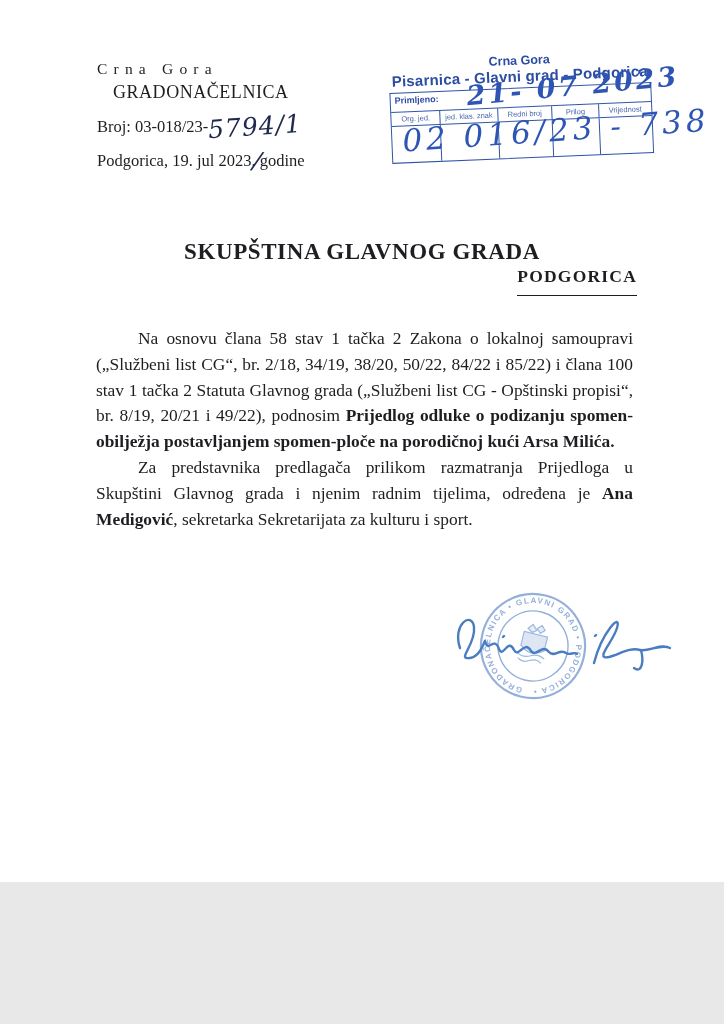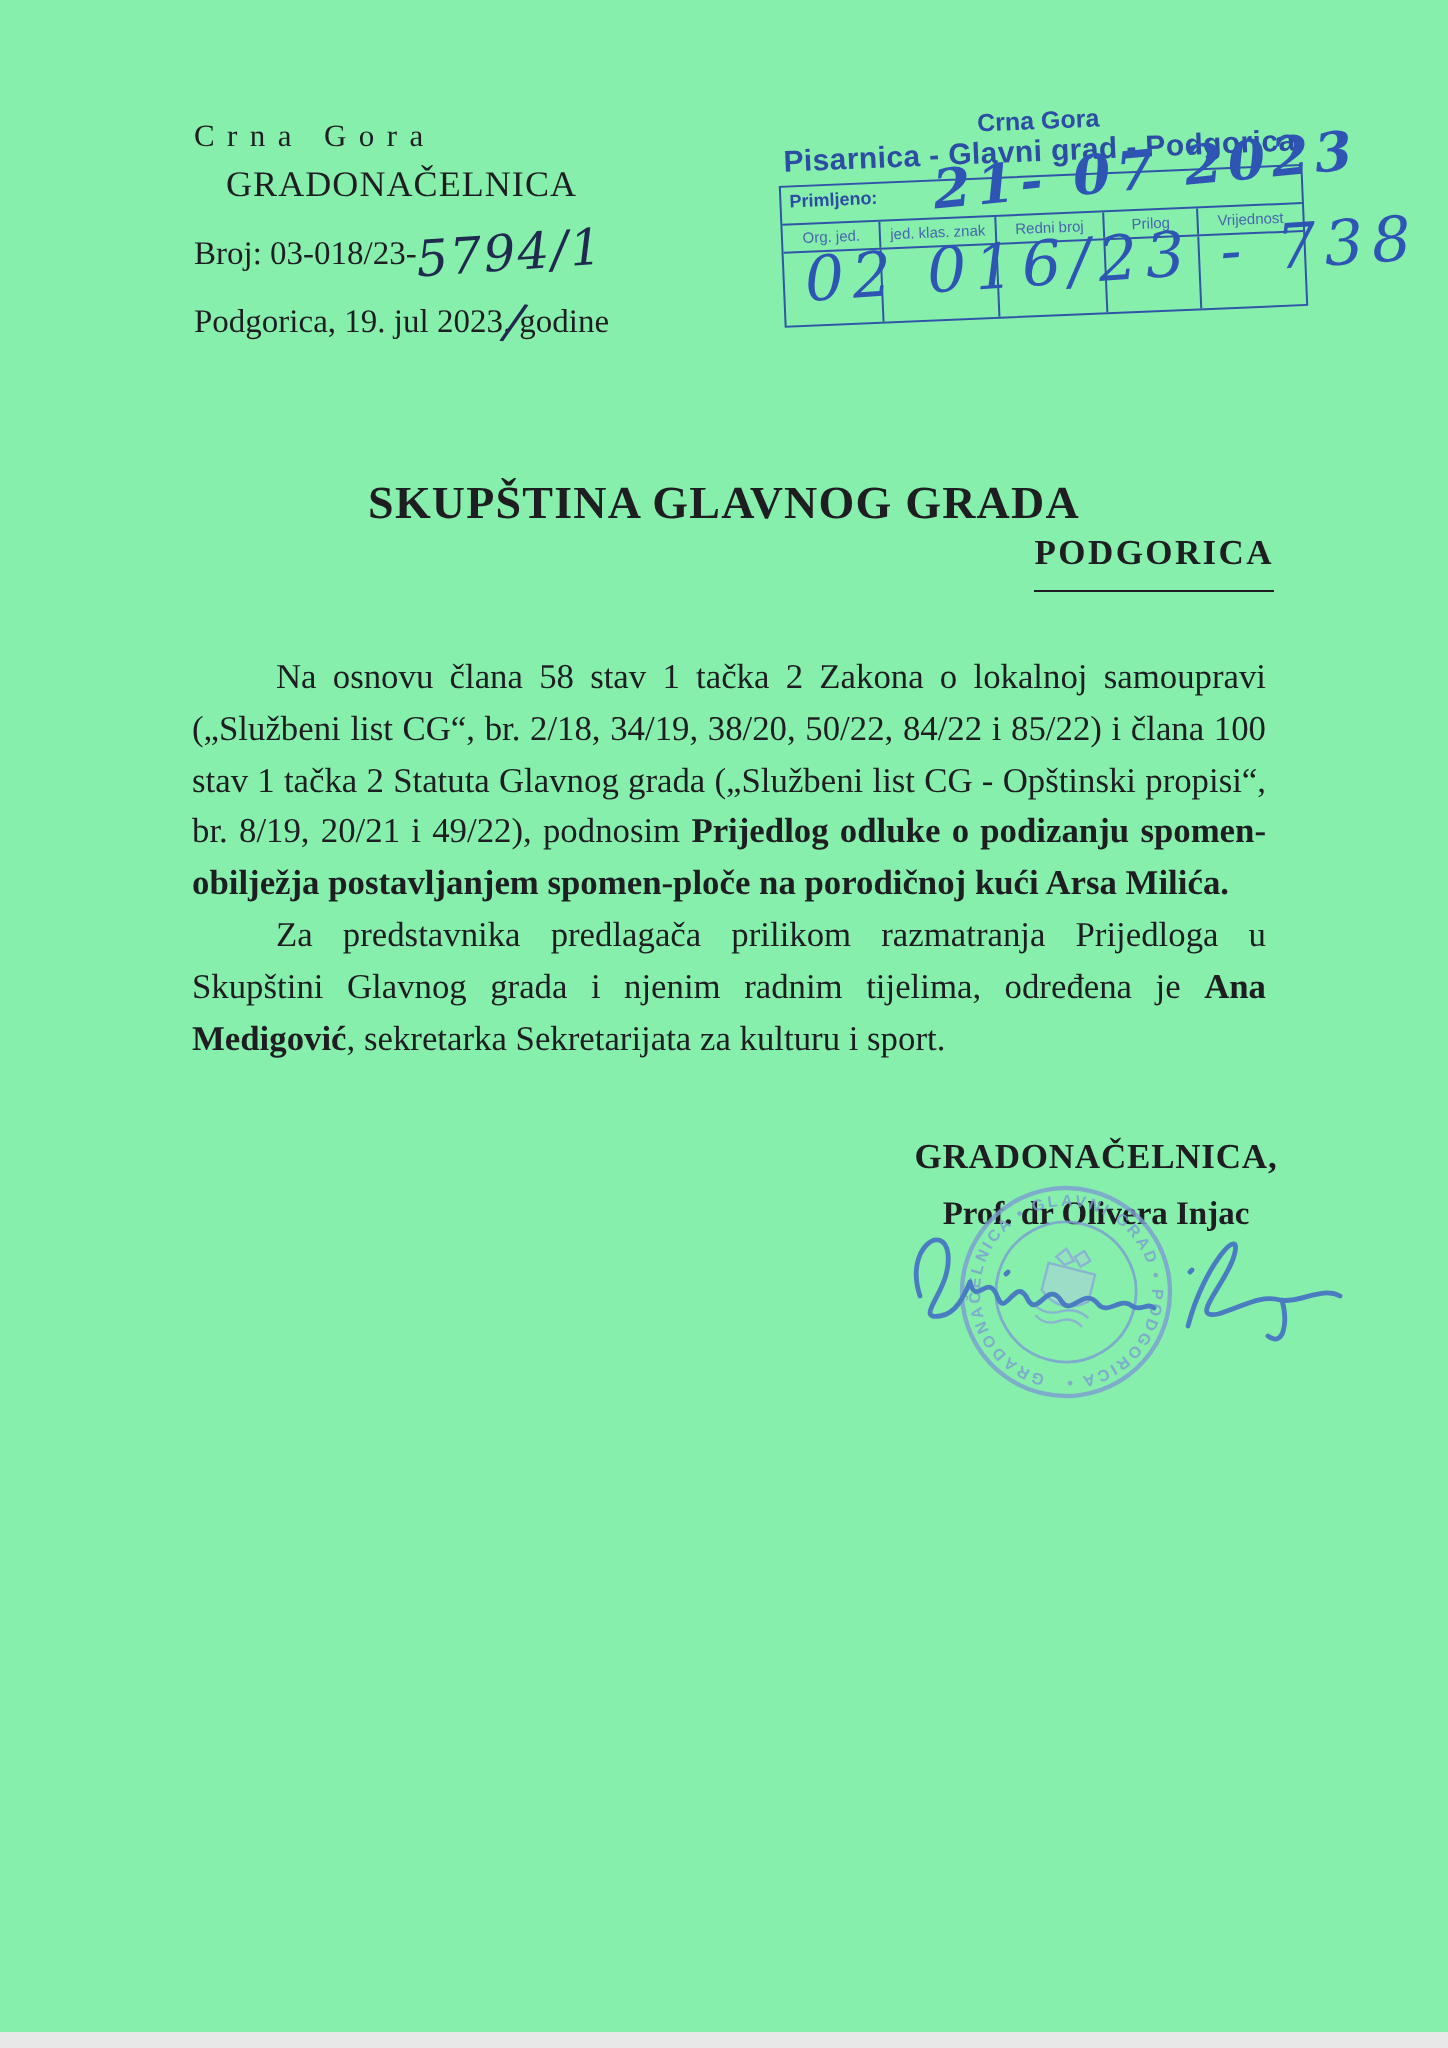--- a/index.html
+++ b/index.html
@@ -1,18 +1,18 @@
 <!DOCTYPE html>
 <html><head>
 <meta charset="utf-8">
 <style>
   html,body{margin:0;padding:0;background:#e8e8e8;}
   .page{
-    position:relative; width:724px; height:1016px; margin:0 auto;
-    background:#86efac; overflow:hidden;
+    position:relative; width:724px; height:882px; margin:0 auto;
+    background:#ffffff; overflow:hidden;
     font-family:"Liberation Serif", serif; color:#1e1e22;
   }
 
   
   .letterhead{position:absolute; left:97px; top:58px; line-height:1.42; font-size:16px;}
   .lh-country{letter-spacing:.40em; font-size:15.5px;}
   .lh-city{font-size:16.5px; letter-spacing:.05em;}
   .lh-office{font-weight:normal; font-size:18px; letter-spacing:.03em;margin-left:16px;}
   .lh-ref{font-size:16.5px;}
   .lh-date{font-size:16.5px;}
@@ -95,24 +95,20 @@
   <section class="doc-title">
     <div class="title-main">SKUPŠTINA GLAVNOG GRADA</div>
     <div class="title-sub">PODGORICA</div>
   </section>
 
   <section class="body-text">
     <p><span>Na osnovu člana 58 stav 1 tačka 2 Zakona o lokalnoj samoupravi („Službeni list CG“, br. 2/18, 34/19, 38/20, 50/22, 84/22 i 85/22) i člana 100 stav 1 tačka 2 Statuta Glavnog grada („Službeni list CG - Opštinski propisi“, br. 8/19, 20/21 i 49/22), podnosim </span><strong>Prijedlog odluke o podizanju spomen-obilježja postavljanjem spomen-ploče na porodičnoj kući Arsa Milića.</strong></p>
     <p><span>Za predstavnika predlagača prilikom razmatranja Prijedloga u Skupštini Glavnog grada i njenim radnim tijelima, određena je </span><strong>Ana Medigović</strong><span>, sekretarka Sekretarijata za kulturu i sport.</span></p>
   </section>
 
-  <section class="sign-block">
-    <div class="sig-role">GRADONAČELNICA,</div>
-    <div class="sig-name">Prof. dr Olivera Injac</div>
-  </section>
 
   <svg class="round-stamp" width="112" height="112" viewBox="0 0 112 112">
     <g transform="rotate(14 56 56)">
       <circle cx="56" cy="56" r="52" fill="none" stroke="#7d9ed2" stroke-width="2.2"></circle>
       <circle cx="56" cy="56" r="35" fill="none" stroke="#7d9ed2" stroke-width="1.4"></circle>
       <defs>
         <path id="stampTextCircle" d="M56,99 a43,43 0 1,1 0.02,0"></path>
       </defs>
       <text font-family="Liberation Sans, sans-serif" font-size="8" font-weight="bold" fill="#7d9ed2" letter-spacing="1.4">
         <textPath href="#stampTextCircle">GRADONAČELNICA • GLAVNI GRAD • PODGORICA •</textPath>

